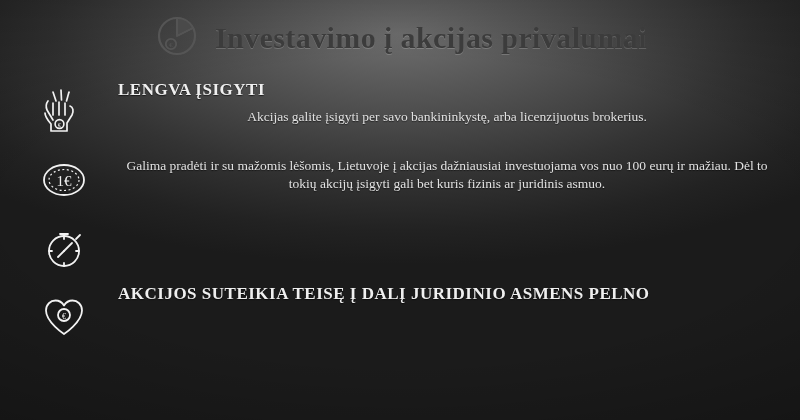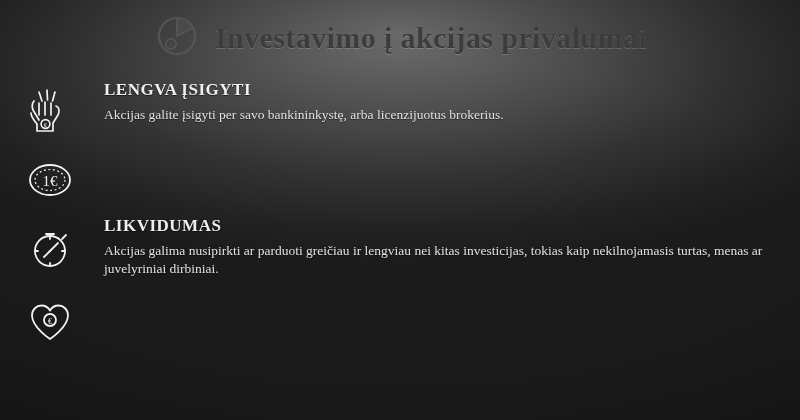--- a/index.html
+++ b/index.html
@@ -47,21 +47,21 @@
     letter-spacing: 0.4px;
     text-shadow: 0 1px 0 rgba(255,255,255,0.18);
     white-space: nowrap;
   }
   .pie-icon { width: 48px; height: 48px; display: block; margin-top: -4px;}
 
   
   .rows {
     position: relative;
     z-index: 2;
-    padding: 6px 18px 0 14px;
+    padding: 6px 18px 0 28px;
   }
   .row {
     display: flex;
     align-items: flex-start;
     gap: 16px;
     padding: 3px 0 9px 0;
   }
   .icon-cell {
     flex: 0 0 74px;
     display: flex;
@@ -77,23 +77,24 @@
     color: #efefef;
     letter-spacing: 0.5px;
     margin: 0 0 6px 0;
     line-height: 1.1;
     text-shadow: 0 1px 1px rgba(0,0,0,0.6);
   }
   .row-desc {
     font-size: 13.5px;
     color: #e2e2e2;
     line-height: 1.35;
-    margin: 0;
+    margin: 8px;
     max-width: 690px;
     text-shadow: 0 1px 1px rgba(0,0,0,0.55);
+    text-align: center;
   }
 </style>
 </head>
 <body>
 
 <div class="poster">
 
   <div class="header">
     <span class="pie-wrap">
       <svg class="pie-icon" viewBox="0 0 48 48" fill="none" aria-hidden="true">
@@ -140,54 +141,52 @@
       <div class="icon-cell">
         <svg width="52" height="50" viewBox="0 0 52 50" fill="none" aria-hidden="true">
           <g stroke="#f2f2f2" fill="none">
             <ellipse cx="25" cy="25" rx="20" ry="15" stroke-width="1.8"></ellipse>
             <ellipse cx="25" cy="25" rx="15" ry="10.5" stroke-width="1.2" stroke-dasharray="2 2.5"></ellipse>
           </g>
           <text x="25" y="30.5" font-family="Liberation Serif, serif" font-size="15" fill="#f2f2f2" text-anchor="middle">1€</text>
         </svg>
       </div>
       <div class="text-cell">
+        <p class="row-desc">Galima pradėti ir su mažomis lėšomis, Lietuvoje į akcijas dažniausiai investuojama vos nuo 100 eurų ir mažiau. Dėl to tokių akcijų įsigyti gali bet kuris fizinis ar juridinis asmuo.</p>
       </div>
     </div>
 
     <div class="row">
       <div class="icon-cell">
         <svg width="52" height="50" viewBox="0 0 52 50" fill="none" aria-hidden="true">
           <g stroke="#f2f2f2" stroke-width="1.8" fill="none" stroke-linecap="round">
             <circle cx="25" cy="28" r="15"></circle>
             <path d="M21 11 L29 11"></path>
             <path d="M25 11 L25 13"></path>
             <path d="M37 16 L41 12"></path>
             <path d="M25 28 L33 20"></path>
             <path d="M25 28 L19 34"></path>
             <path d="M25 13 L25 16"></path>
             <path d="M40 28 L37 28"></path>
             <path d="M25 43 L25 40"></path>
             <path d="M10 28 L13 28"></path>
           </g>
         </svg>
       </div>
-      <div class="text-cell">
-        <p class="row-title">LIKVIDUMAS</p>
-        <p class="row-desc">Akcijas galima nusipirkti ar parduoti greičiau ir lengviau nei kitas investicijas, tokias kaip nekilnojamasis turtas, menas ar juvelyriniai dirbiniai.</p>
-      </div>
     </div>
 
     <div class="row">
       <div class="icon-cell">
         <svg width="52" height="50" viewBox="0 0 52 50" fill="none" aria-hidden="true">
           <g stroke="#f2f2f2" stroke-width="1.8" fill="none" stroke-linejoin="round">
             <path d="M25 43 C25 43 7 31 7 19.5 C7 13.5 11.5 9.5 16.5 9.5 C20.5 9.5 23.5 12 25 14.5 C26.5 12 29.5 9.5 33.5 9.5 C38.5 9.5 43 13.5 43 19.5 C43 31 25 43 25 43 Z"></path>
             <circle cx="25" cy="24" r="6"></circle>
             <text x="25" y="27.6" font-family="Liberation Serif, serif" font-size="8" fill="#f2f2f2" text-anchor="middle" stroke="none">€</text>
           </g>
         </svg>
       </div>
       <div class="text-cell">
+        <p class="row-title">AKCIJOS SUTEIKIA TEISĘ Į DALĮ JURIDINIO ASMENS PELNO</p>
       </div>
     </div>
 
   </div>
 </div>
 
 </body></html>

